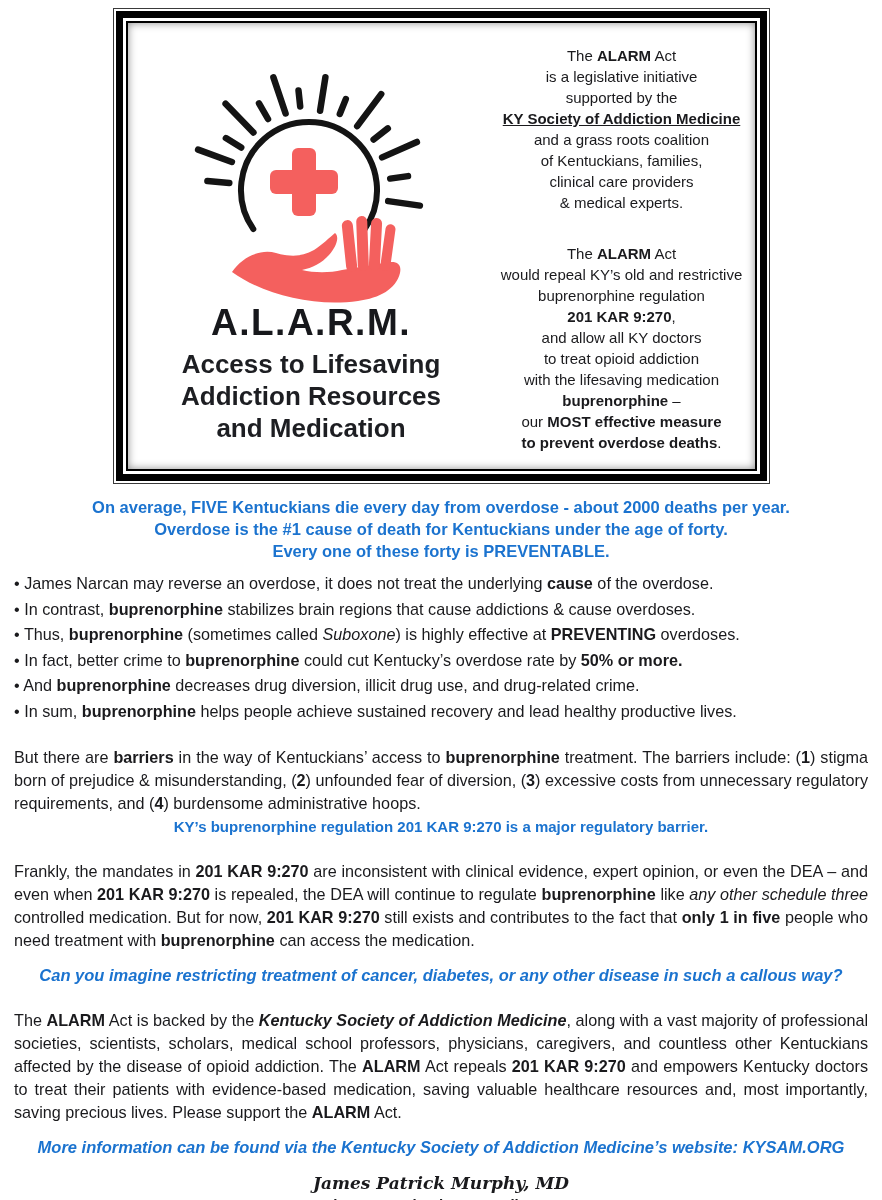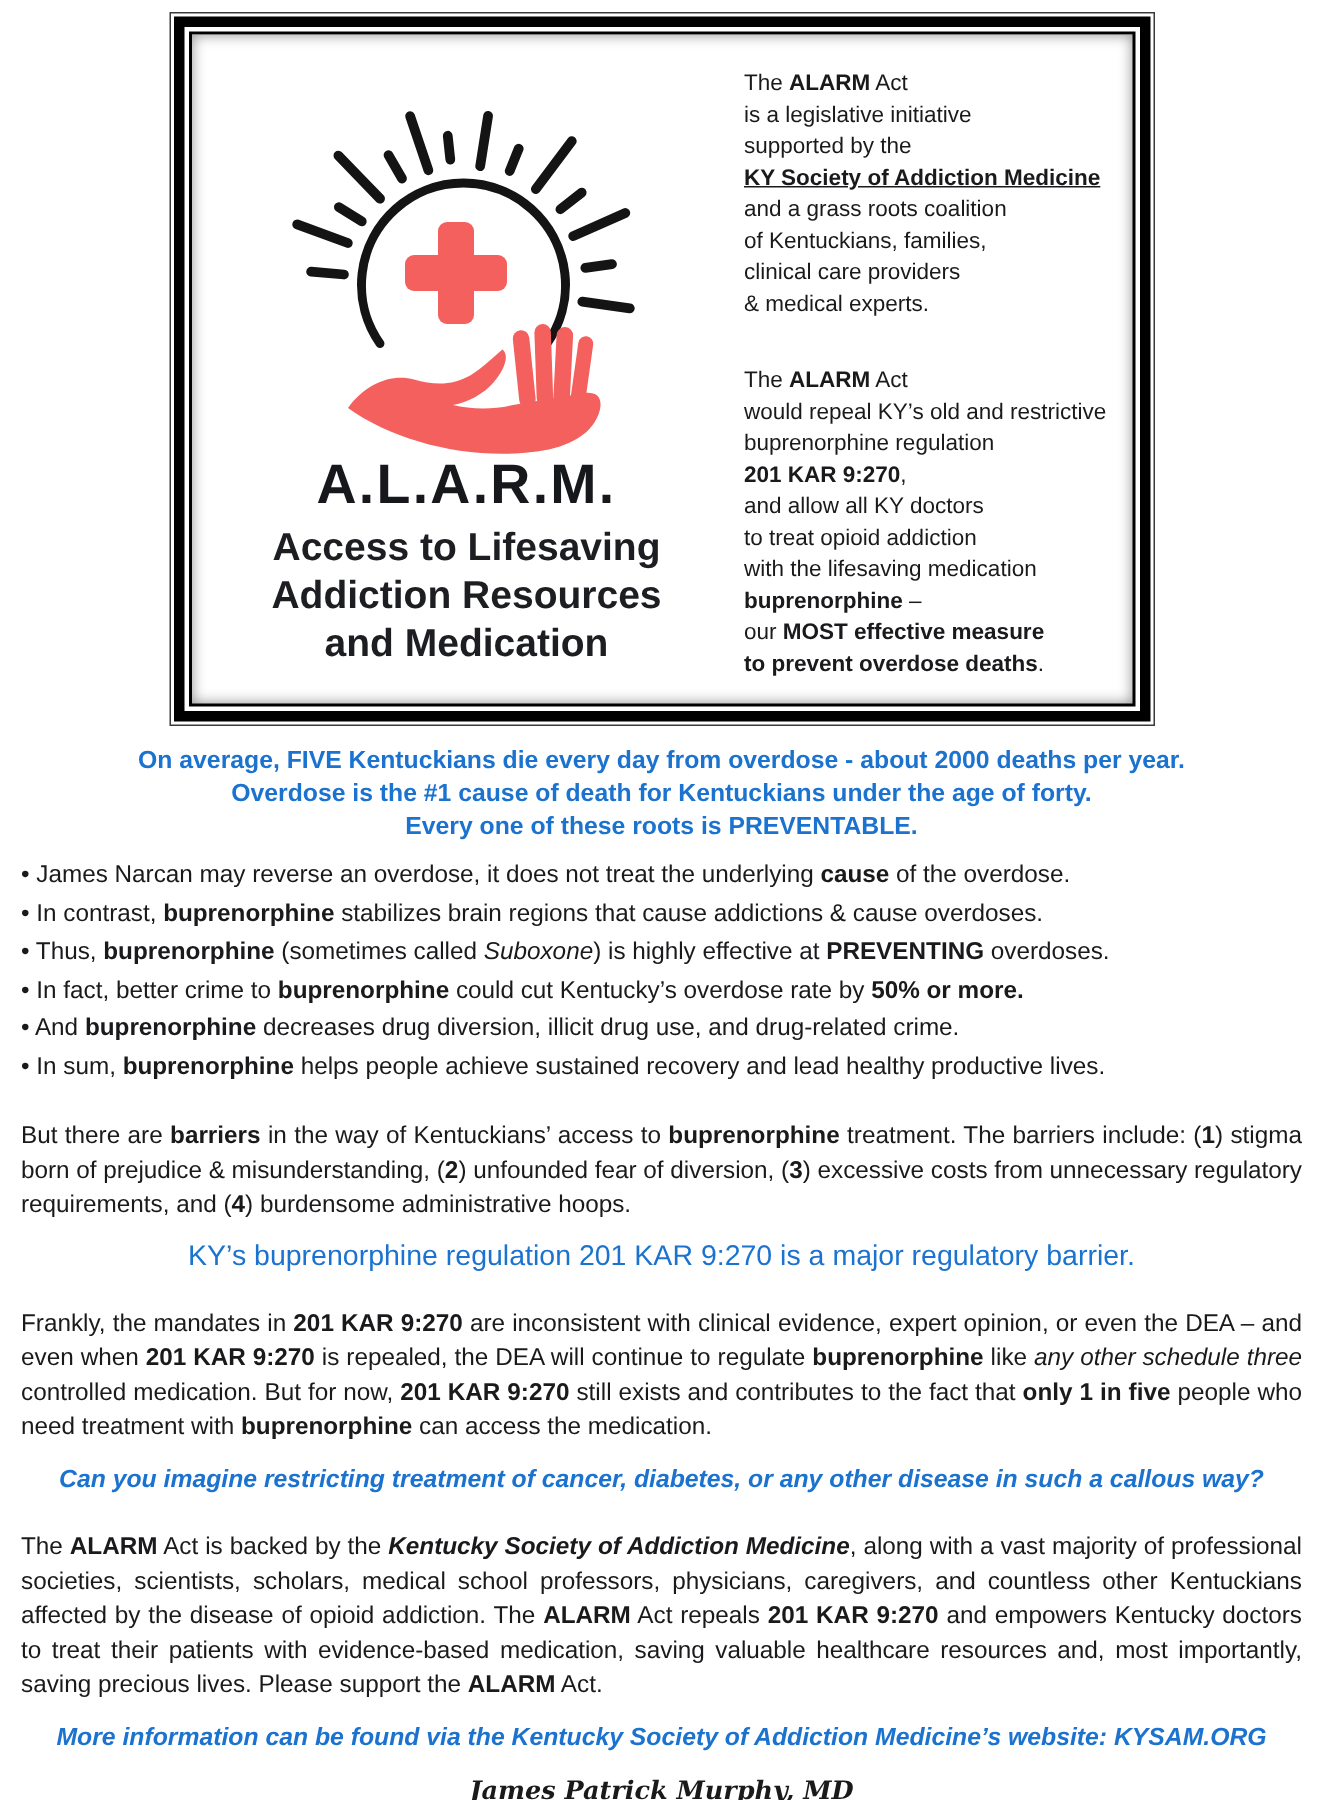--- a/index.html
+++ b/index.html
@@ -27,37 +27,37 @@
   .logo-col { width:346px; padding-top:44px; text-align:center; }
   .logo-svg { display:block; margin:0 auto; }
   .logo-acronym {
     font-size:37px; font-weight:800; letter-spacing:1.5px;
     color:#17181c; margin-top:-12px; white-space:nowrap;
   }
   .logo-subtitle {
     font-size:26px; font-weight:700; line-height:1.24; color:#1d1e22;
     margin-top:4px;
   }
-  .right-col { flex:1; padding:22px 2px 14px 12px; }
+  .right-col { flex:1; padding:22px 2px 14px 12px;text-align:center; }
   .right-col p {
     font-size:15px; line-height:21px; white-space:pre-line;
   }
   .right-col p + p { margin-top:30px; }
 
   
   .blue { color:#1b73cf; }
   .center { text-align:center; }
   .blue-head { margin-top:25px; font-size:16.5px; font-weight:700; line-height:22px; }
   .bullets { list-style:none; margin-top:9px; font-size:16.2px; line-height:25.5px; }
   .bullets li::before { content:"\2022  "; }
   .para {
     margin-top:22px; font-size:16.2px; line-height:23px;
     text-align:justify;
   }
-  .blue-line { margin-top:11px; font-size:19px; font-weight:400; line-height:23px; }
+  .blue-line { margin-top:0; font-size:15px; font-weight:700; line-height:23px; }
   .blue-italic { margin-top:12px; font-size:16.5px; font-weight:700; font-style:italic; line-height:23px; }
   .footer { text-align:center; margin-top:12px; }
   .footer-name {
     font-family:"DejaVu Serif", serif; font-style:italic; font-weight:700;
     font-size:17px; line-height:24px;
   }
   .footer-email { font-size:15px; font-weight:700; line-height:19px; }
   .footer-date  { font-size:12px; font-weight:700; line-height:16px; }
 </style>
 </head>
@@ -136,21 +136,21 @@
 with the lifesaving medication
 </span><span style="font-weight: 700;">buprenorphine</span><span> –
 our </span><span style="font-weight: 700;">MOST effective measure</span><span>
 </span><span style="font-weight: 700;">to prevent overdose deaths</span><span>.</span></p>
     </div>
   </div>
 
   <div class="blue-head blue center">
     <div>On average, FIVE Kentuckians die every day from overdose - about 2000 deaths per year.</div>
     <div>Overdose is the #1 cause of death for Kentuckians under the age of forty.</div>
-    <div>Every one of these roots is PREVENTABLE.</div>
+    <div>Every one of these forty is PREVENTABLE.</div>
   </div>
 
   <ul class="bullets">
     <li><span>James </span><span style="">Narcan</span><span> may reverse an overdose, it does not treat the underlying </span><span style="font-weight: 700;">cause</span><span> of the overdose.</span></li>
     <li><span>In contrast, </span><span style="font-weight: 700;">buprenorphine</span><span> stabilizes brain regions that cause addictions &amp; cause overdoses.</span></li>
     <li><span>Thus, </span><span style="font-weight: 700;">buprenorphine</span><span> (sometimes called </span><span style="font-style: italic;">Suboxone</span><span>) is highly effective at </span><span style="font-weight: 700;">PREVENTING</span><span> overdoses.</span></li>
     <li><span>In fact, better crime to </span><span style="font-weight: 700;">buprenorphine</span><span> could cut Kentucky’s overdose rate by </span><span style="font-weight: 700;">50% or more.</span></li>
     <li><span>And </span><span style="font-weight: 700;">buprenorphine</span><span> decreases drug diversion, illicit drug use, and drug-related crime.</span></li>
     <li><span>In sum, </span><span style="font-weight: 700;">buprenorphine</span><span> helps people achieve sustained recovery and lead healthy productive lives.</span></li>
   </ul>

